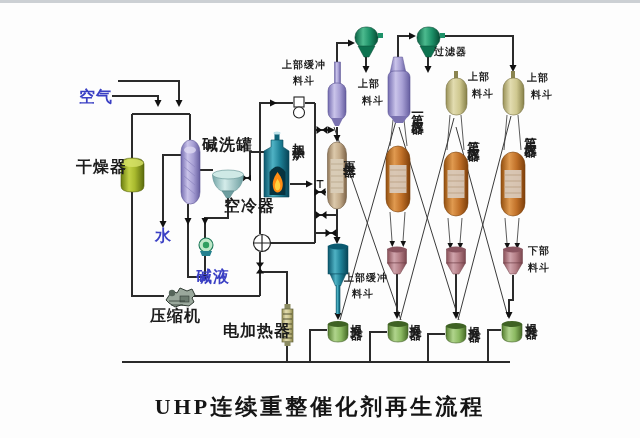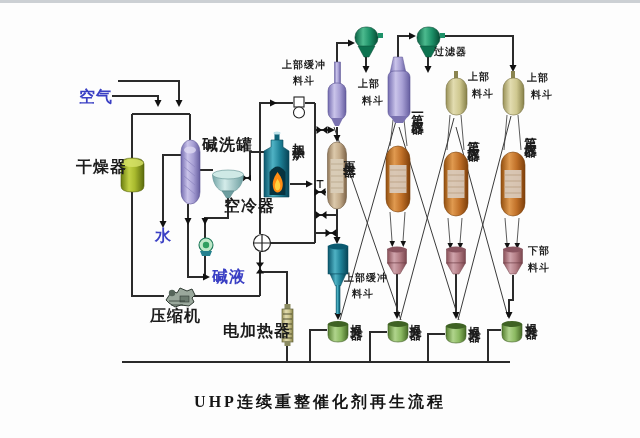--- a/index.html
+++ b/index.html
@@ -7,21 +7,21 @@
          font-family:"Liberation Serif",serif;}
   .top-edge{position:absolute;left:0;top:0;width:640px;height:3px;background:#ccd0d4;}
   svg.layer{position:absolute;left:0;top:0;}
   .lbl{position:absolute;color:#1c1c1c;font-weight:700;font-size:16px;line-height:1.15;
        white-space:nowrap;letter-spacing:1px;}
   .lbl.small{font-size:10px;}
   .lbl.blue{color:var(--stream-label,#3a3fc4);}
   .lbl.vert{writing-mode:vertical-rl;text-orientation:upright;letter-spacing:2px;
             font-size:12.5px;white-space:normal;}
   .title{position:absolute;left:150px;top:392px;width:340px;text-align:center;
-         font-size:16px;font-weight:700;color:#151515;letter-spacing:3px;}
+         font-size:22px;font-weight:700;color:#151515;letter-spacing:3px;}
 </style>
 </head>
 <body>
 
 <div class="stage">
   <div class="top-edge"></div>
 
   <svg class="layer" width="640" height="438" viewBox="0 0 640 438">
     <defs>
       <linearGradient id="gDry" x1="0" y1="0" x2="1" y2="0">
@@ -331,21 +331,21 @@
 
     <g>
       <circle cx="206" cy="245" r="7" fill="#bfe8c8" stroke="#1f7a5a" stroke-width="1.1"></circle>
       <circle cx="206" cy="245" r="3.2" fill="#2f9e5f"></circle>
       <path d="M200,251 h12 l-2,5 h-8 z" fill="#24808e"></path>
     </g>
   </svg>
 
   <div class="lbl blue" style="left:79px;top:88px;">空气</div>
   <div class="lbl blue" style="left:155px;top:227px;">水</div>
-  <div class="lbl blue" style="left:212px;top:268px;">碱液</div>
+  <div class="lbl blue" style="left:196px;top:268px;">碱液</div>
 
   <div class="lbl" style="left:76px;top:159px;font-family:Liberation Mono, monospace;">干燥器</div>
   <div class="lbl" style="left:202px;top:136px;">碱洗罐</div>
   <div class="lbl" style="left:206px;top:197px;margin-left:18px;">空冷器</div>
   <div class="lbl" style="left:150px;top:307px;">压缩机</div>
   <div class="lbl" style="left:223px;top:322px;">电加热器</div>
   <div class="lbl small" style="left:434px;top:46px;">过滤器</div>
 
   <div class="lbl vert" style="left:291px;top:133px;">加热炉</div>
   <div class="lbl vert" style="left:342px;top:151px;">再生器</div>

